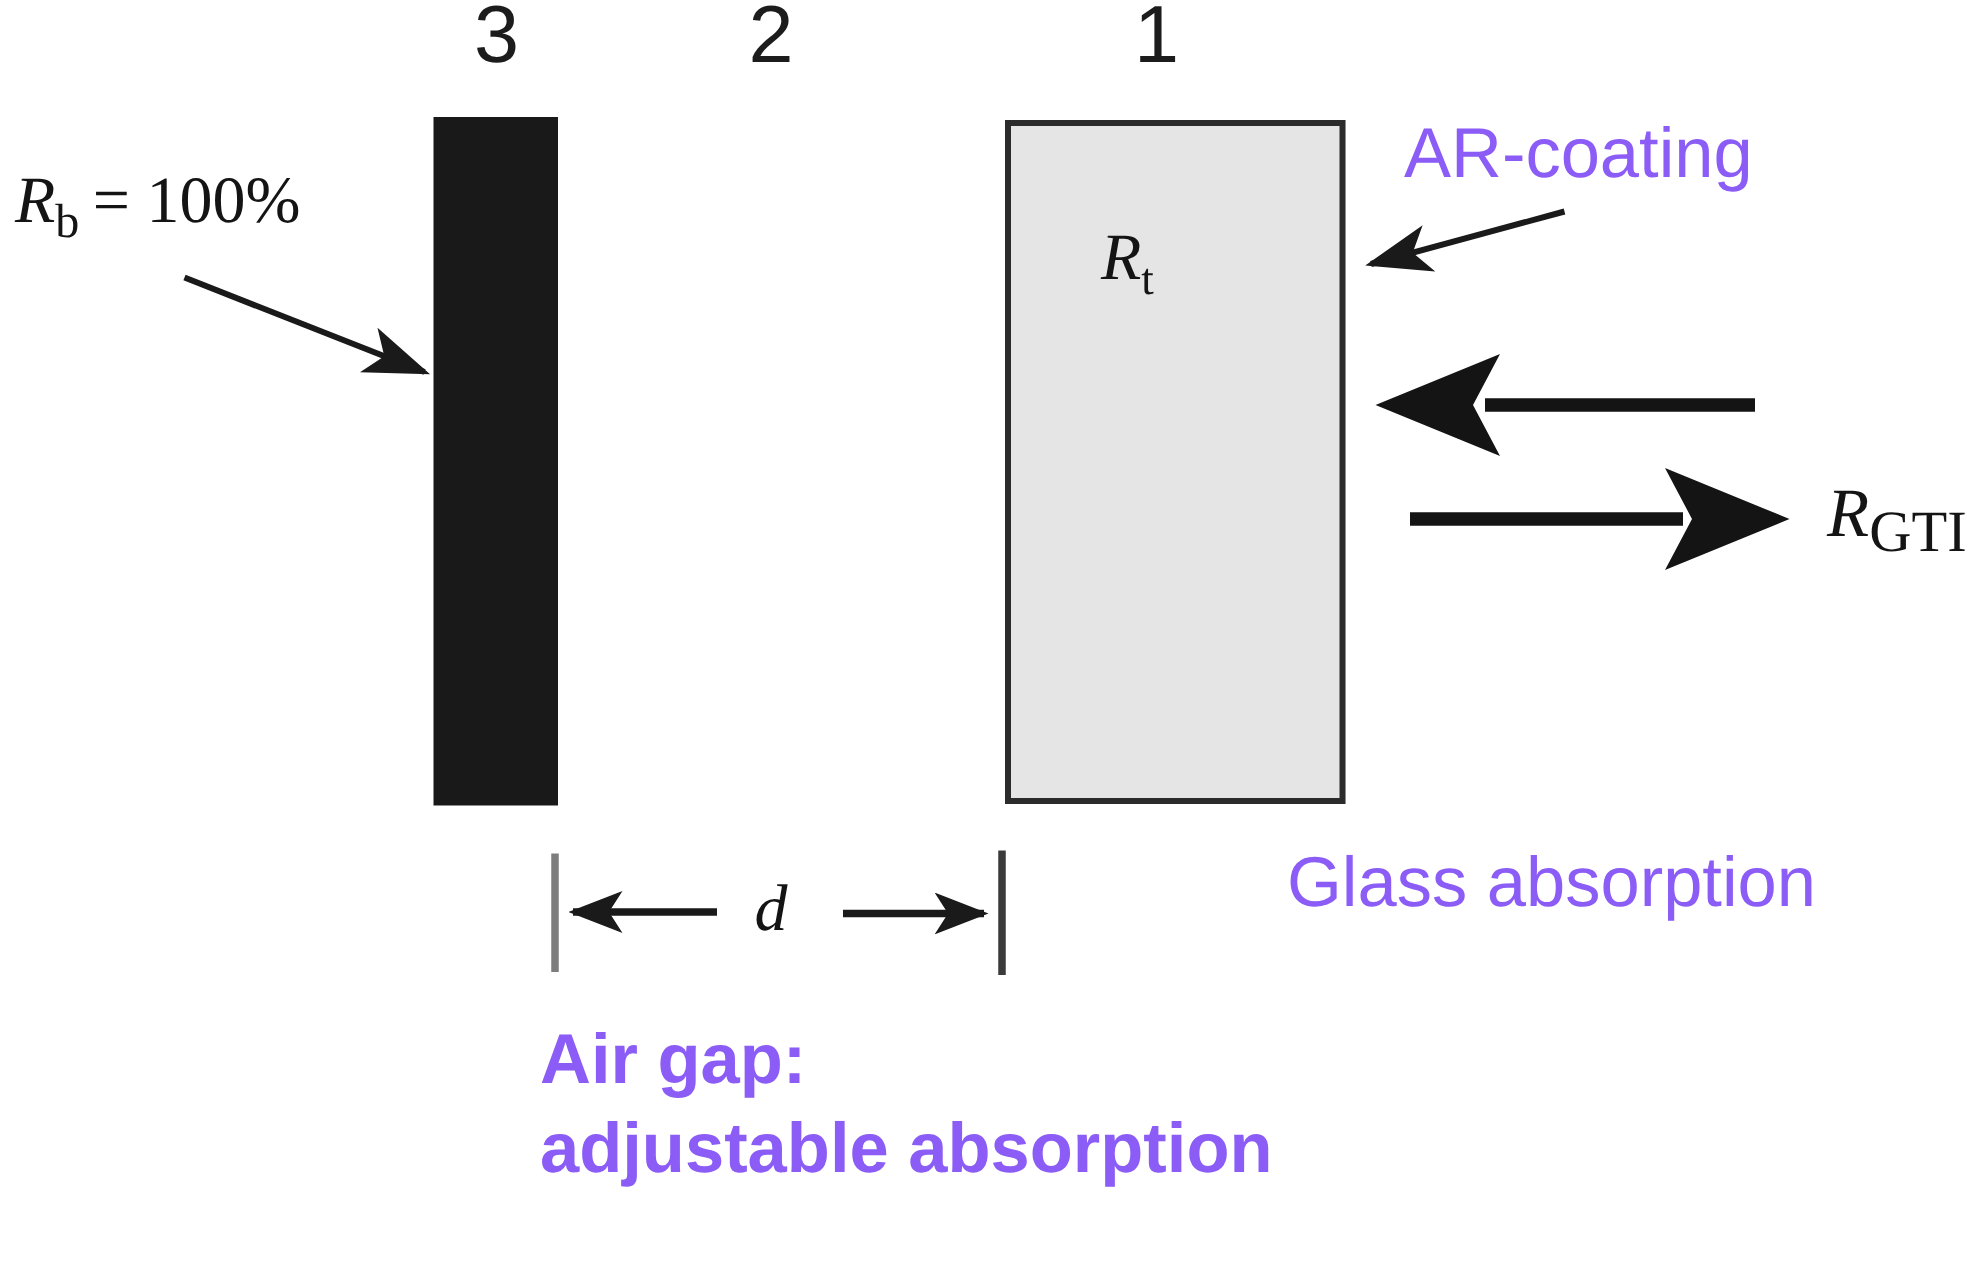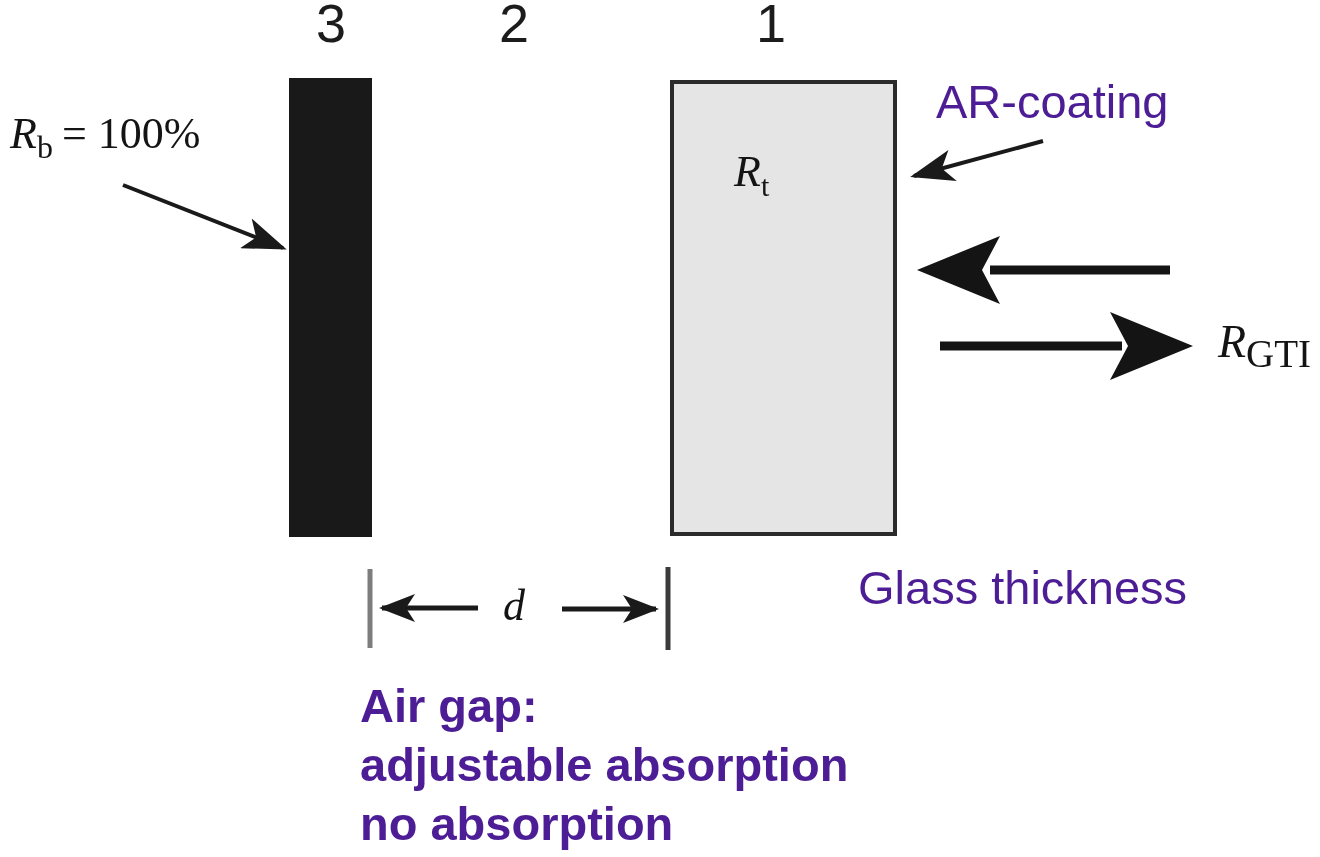--- a/index.html
+++ b/index.html
@@ -14,21 +14,21 @@
   }
   .substrate{
     position:absolute;left:670px;top:80px;width:227px;height:456px;
     background:#e5e5e5;border:4px solid #2b2b2b;box-sizing:border-box;
   }
   
   .layer-num{
     position:absolute;top:-7px;transform:translateX(-50%);
     font-size:54px;line-height:60px;color:#1c1c1c;
   }
-  .sans{position:absolute;font-size:47px;line-height:56px;color:#4c1d95;}
+  .sans{position:absolute;font-size:47px;line-height:56px;color:#8b5cf6;}
   .formula{
     position:absolute;font-family:"Liberation Serif",serif;color:#141414;
     font-size:44px;line-height:52px;white-space:nowrap;
   }
   .formula .sym{font-style:italic;}
   .formula sub{font-size:32px;line-height:0;}
   .formula .eq{margin-left:9px;}
   .rb{left:10px;top:108px;text-align:center;}
   .rt{left:686px;top:146px;margin-left:48px;}
   .rt sub{font-size:30px;}
@@ -89,23 +89,22 @@
   <div class="formula rt">
     <span class="sym">R</span><sub>t</sub>
   </div>
 
   <div class="formula rgti">
     <span class="sym">R</span><sub>GTI</sub>
   </div>
 
   <div class="sans ar-label">AR-coating</div>
 
-  <div class="sans glass-cap">Glass thickness</div>
+  <div class="sans glass-cap">Glass absorption</div>
 
   <div class="d-label">d</div>
 
   <div class="sans airgap">
     <div>Air gap:</div>
     <div>adjustable absorption</div>
-    <div>no absorption</div>
   </div>
 
 </div>
 
 </body></html>

